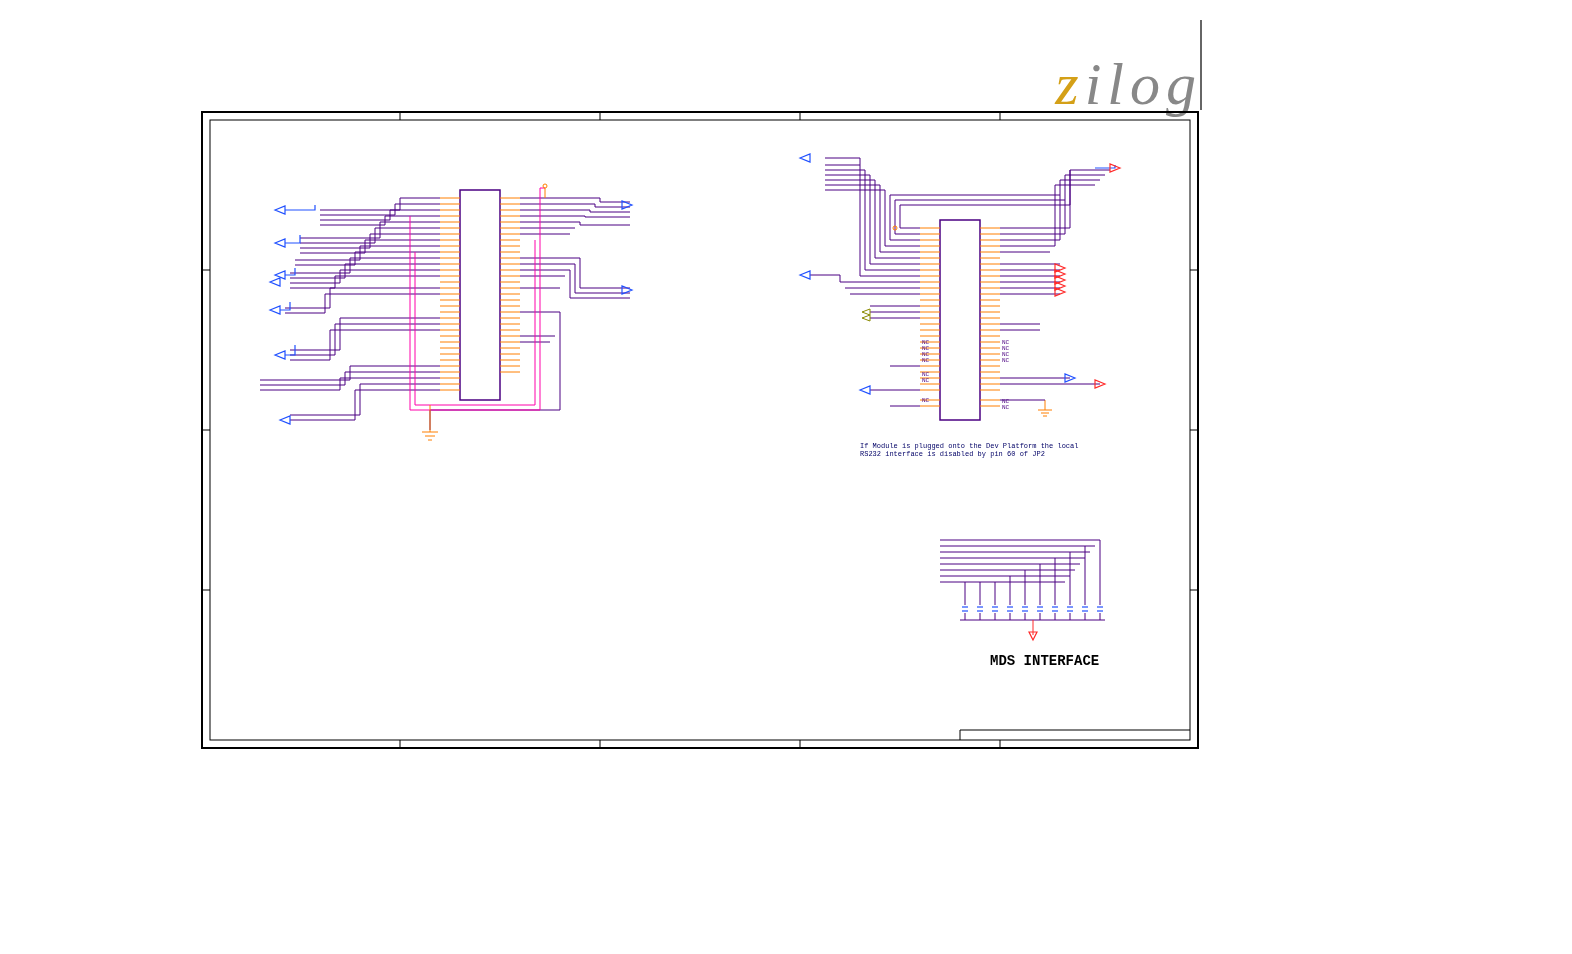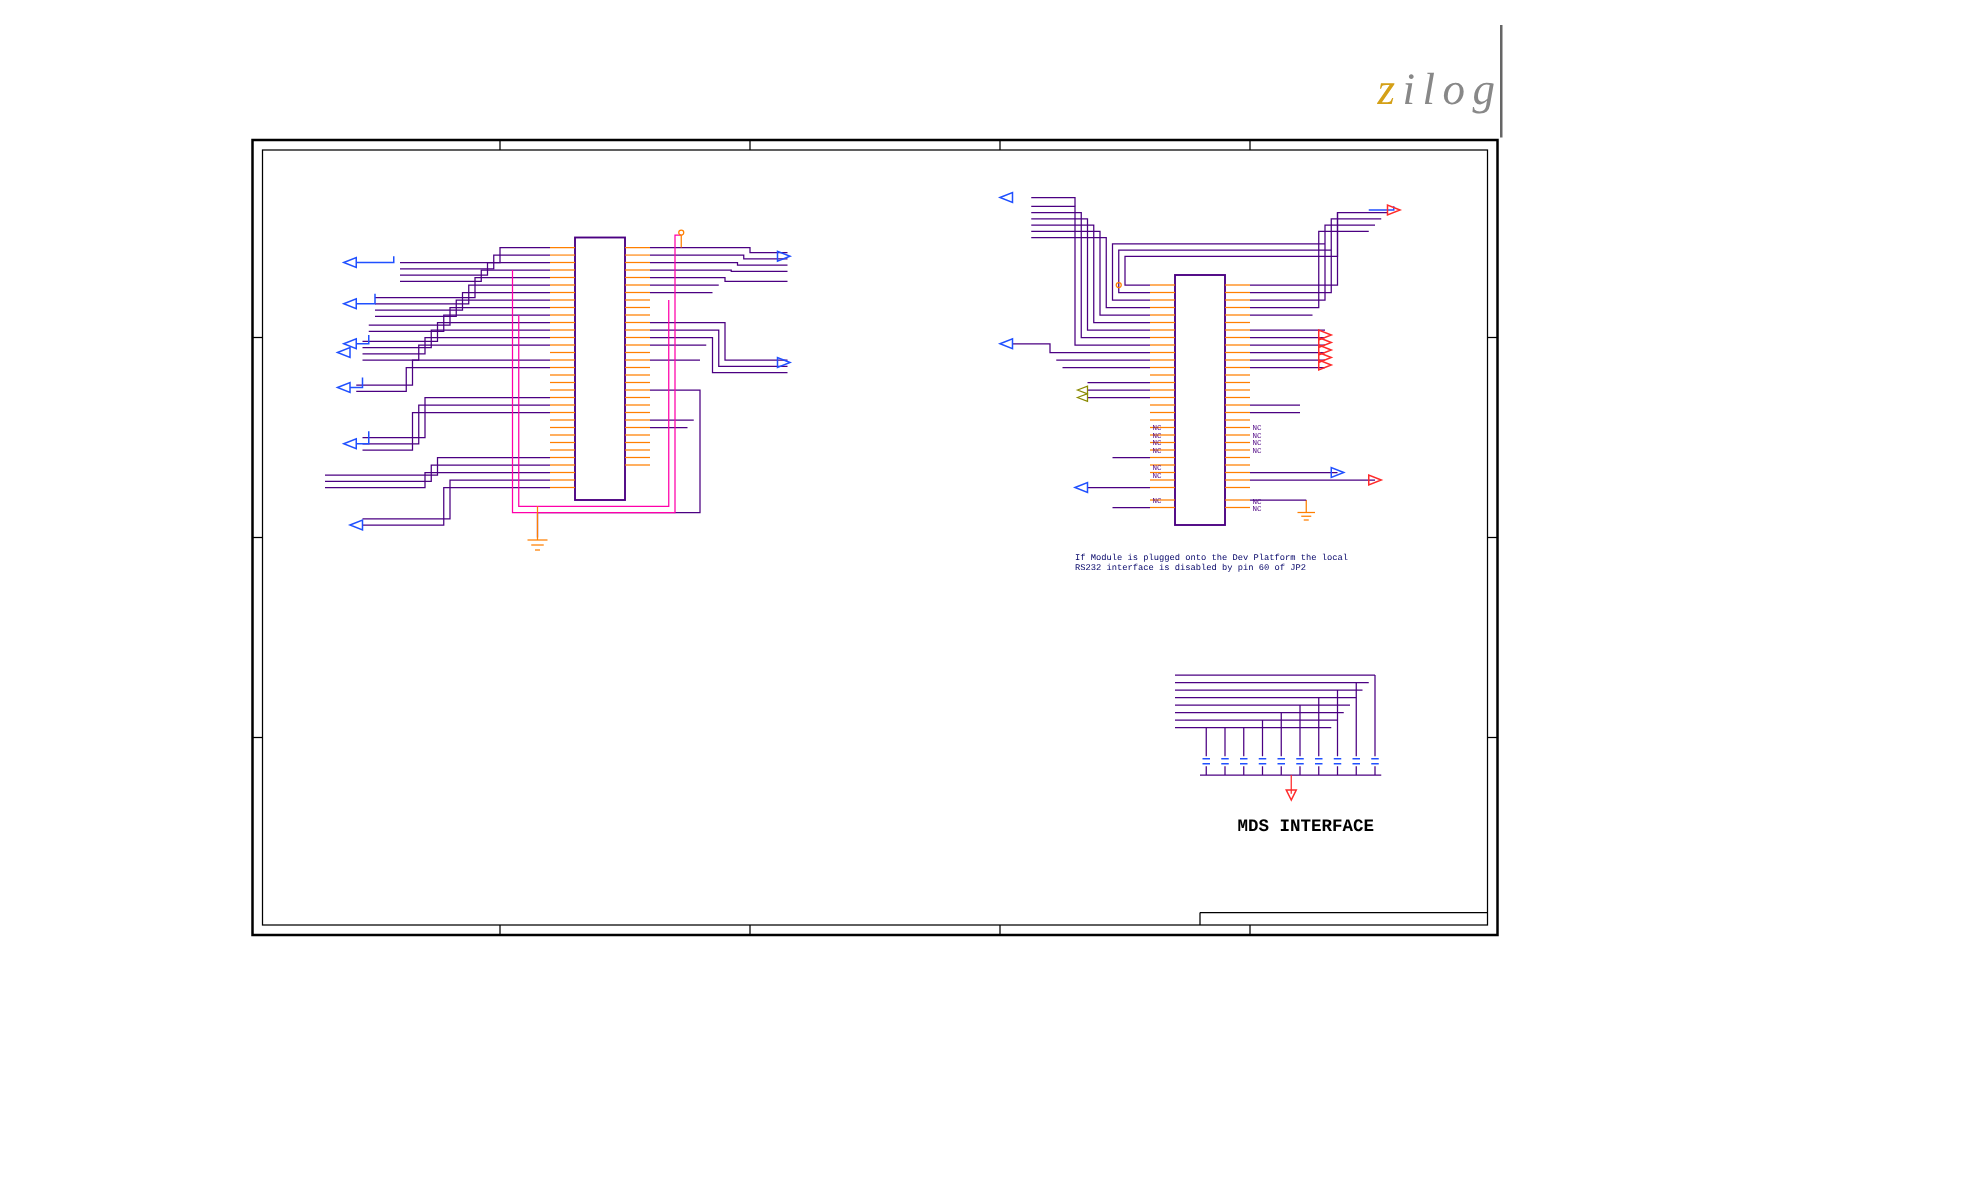--- a/index.html
+++ b/index.html
@@ -1,17 +1,17 @@
 <!DOCTYPE html>
 <html><head>
 <meta charset="utf-8">
 <style>
   html,body{margin:0;padding:0;background:#fff;font-family:Arial,Helvetica,sans-serif;}
   .page{width:1572px;height:954px;position:relative;}
-  .logo{position:absolute;top:50px;right:370px;font-family:Georgia,'Times New Roman',serif;font-size:36px;letter-spacing:6px;color:#888;}
+  .logo{position:absolute;top:50px;right:370px;font-family:Georgia,'Times New Roman',serif;font-size:60px;letter-spacing:6px;color:#888;}
   .logo .z{color:#d4a017;font-weight:normal;font-style:italic;}
   .logo .rest{font-style:italic;}
   .vrule{position:absolute;top:20px;right:370px;width:2px;height:90px;background:#666;}
   svg{position:absolute;}
   .frame-outer{stroke:#000;stroke-width:2;fill:none;}
   .frame-inner{stroke:#000;stroke-width:1;fill:none;}
   .tick{stroke:#000;stroke-width:1;}
   .chip{fill:none;stroke:#4b0082;stroke-width:1.5;}
   .wire-purple{stroke:#4b0082;stroke-width:1;fill:none;}
   .wire-blue{stroke:#2050ff;stroke-width:1.2;fill:none;}

